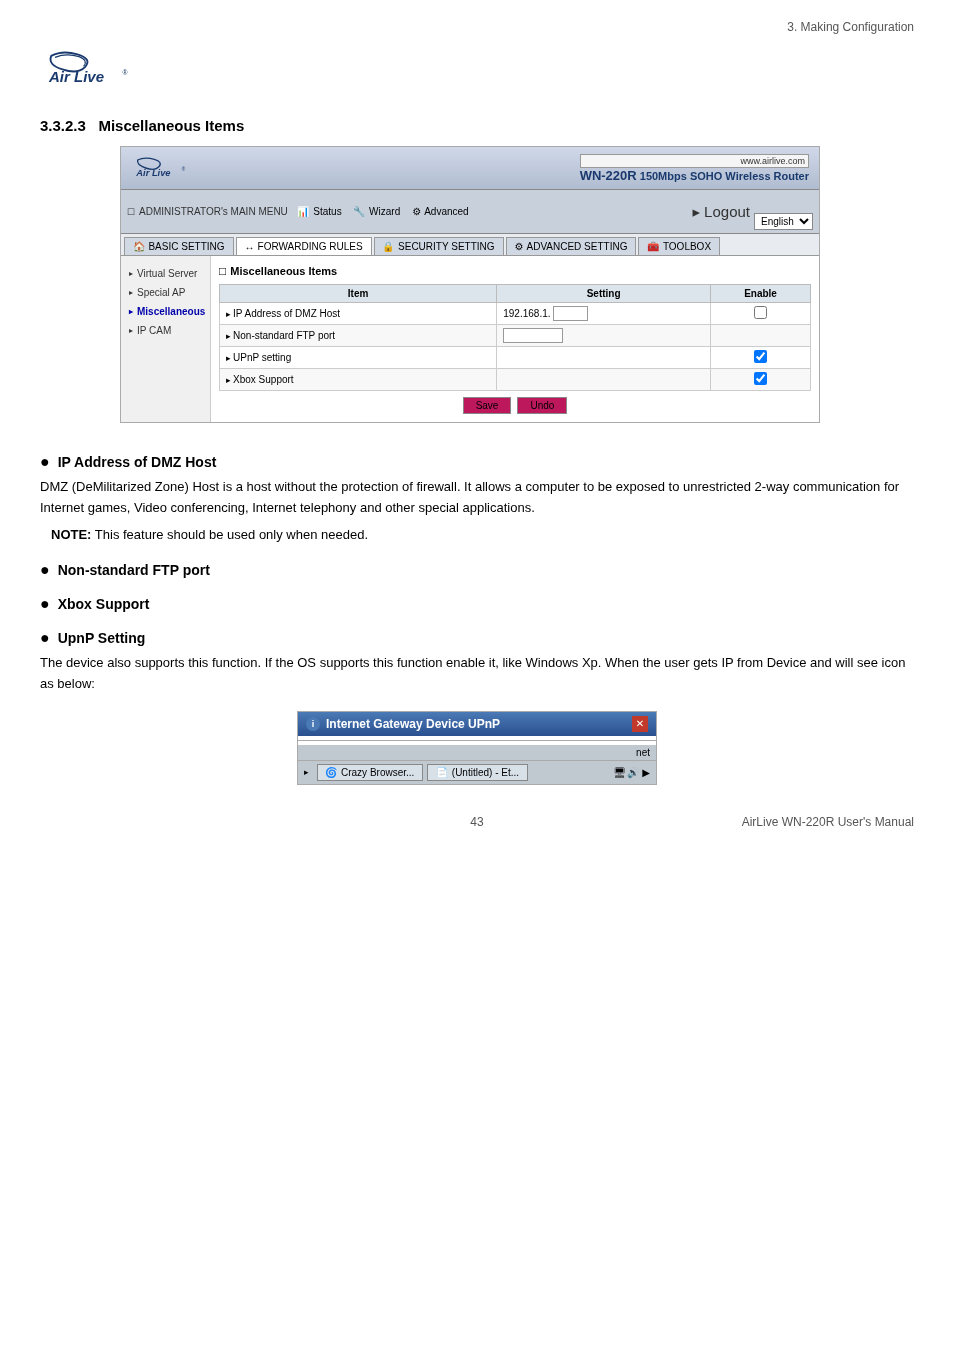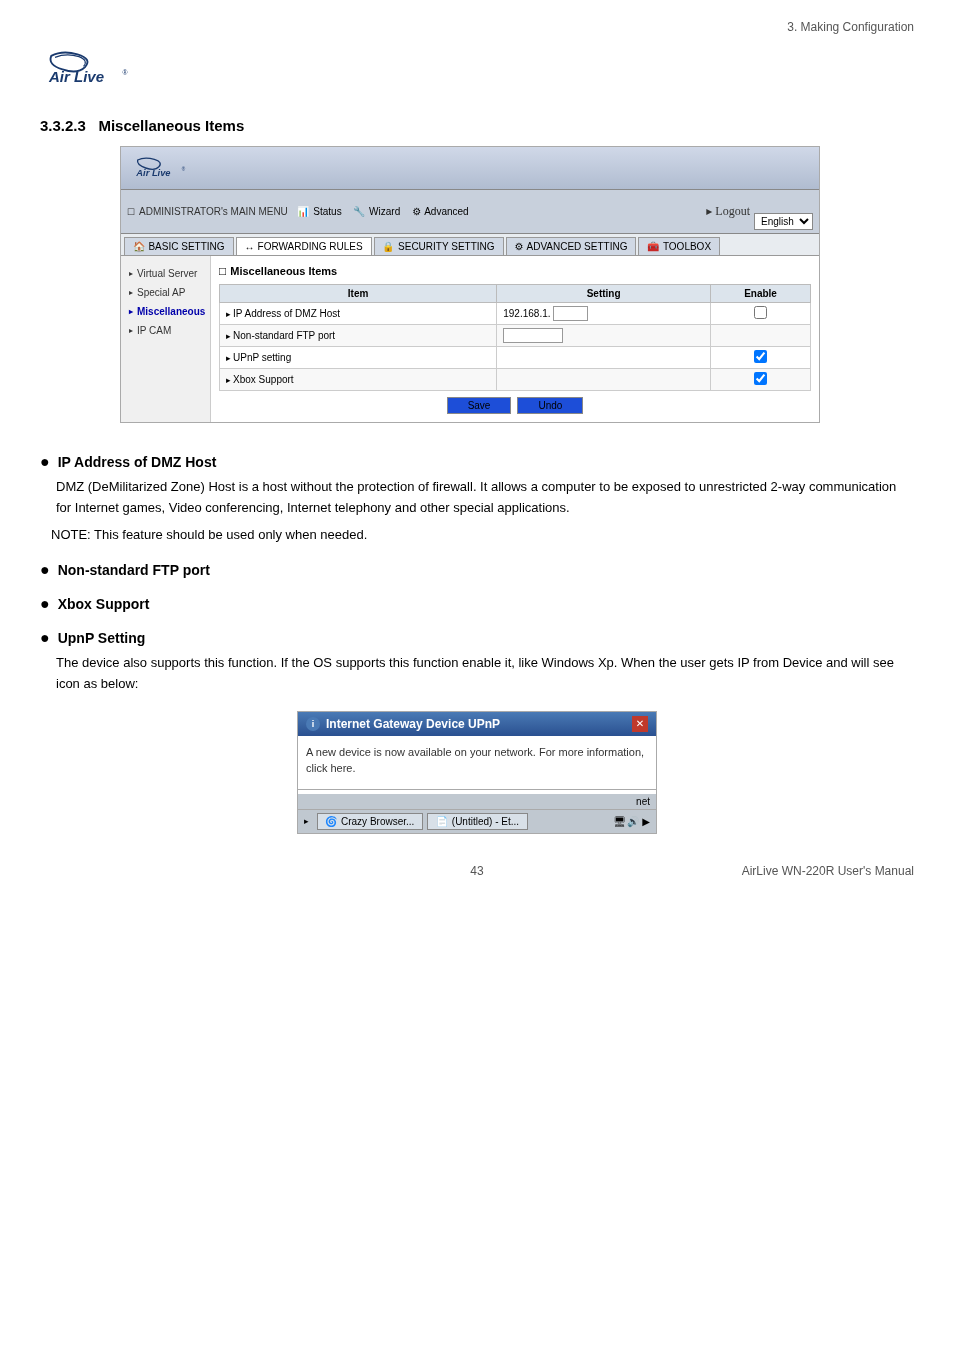--- a/index.html
+++ b/index.html
@@ -110,23 +110,22 @@
     }
 
     .router-nav .logout-area {
       margin-left: auto;
       display: flex;
       align-items: center;
       gap: 4px;
     }
 
     .logout-btn {
-      font-size: 12px;
+      font-size: 15px;
       color: #333;
-      font-family: Liberation Serif, serif;
     }
 
     .lang-select {
       font-size: 10px;
       border: 1px solid #888;
       background: #fff;
       padding: 1px 2px;
       margin-top: 20px;
     }
 
@@ -233,23 +232,23 @@
     }
 
     .save-undo {
       margin-top: 6px;
       display: flex;
       justify-content: center;
       gap: 6px;
     }
 
     .save-undo button {
-      padding: 2px 20px;
-      font-size: 10px;
-      background: #1d4ed8;
+      padding: 2px 12px;
+      font-size: 10px;
+      background: #be185d;
       border: 1px solid #888;
       cursor: pointer;
     }
 
     
     .bullet-section {
       margin-bottom: 16px;
     }
 
     .bullet-heading {
@@ -262,31 +261,31 @@
     }
 
     .bullet-heading::before {
       content: "●";
       font-size: 16px;
     }
 
     .bullet-body {
       font-size: 13px;
       line-height: 1.6;
-      margin-left: 16px;
+      margin-left: 0;
       margin-bottom: 6px;
     }
 
     .note-text {
       font-size: 13px;
       line-height: 1.6;
     }
 
     .note-text strong {
-      font-weight: normal;
+      font-weight: bold;
       padding-left: 11px;
     }
 
     
     .upnp-section {
       margin-top: 16px;
     }
 
     .upnp-popup {
       width: 360px;
@@ -424,20 +423,29 @@
 
 <div class="router-ui">
 
   <div class="router-header">
     <div class="router-brand">
       <svg width="80" height="30" viewBox="0 0 120 40">
         <path d="M10,8 Q20,3 35,7 Q48,11 42,18 Q36,25 22,20 Q8,15 10,8 Z" fill="none" stroke="#1a3a6e" stroke-width="2"></path>
         <text x="8" y="32" font-family="Arial" font-style="italic" font-size="14" font-weight="bold" fill="#1a3a6e">Air Live</text>
         <text x="76" y="24" font-family="Arial" font-size="7" fill="#1a3a6e">®</text>
       </svg>
+    </div>
+    <div class="router-model">
+      <div class="website">
+        <span>www.airlive.com</span>
+      </div>
+      <div>
+        <span class="model-name">WN-220R</span>
+        <span style="font-size:11px; color:#1a3a6e; font-weight:bold;">150Mbps SOHO Wireless Router</span>
+      </div>
     </div>
   </div>
 
   <div class="router-nav">
     <div class="admin-menu">
       <span style="font-size:9px;">☐</span>
       <span>ADMINISTRATOR's MAIN MENU</span>
     </div>
     <div class="nav-items">
       <div class="nav-item">
@@ -586,23 +594,20 @@
 
 <div class="upnp-section">
   <div class="upnp-popup">
     <div class="upnp-titlebar">
       <div class="upnp-titlebar-left">
         <span class="icon-circle">i</span>
         <span>Internet Gateway Device UPnP</span>
       </div>
       <button class="upnp-close">✕</button>
     </div>
-    <div class="upnp-body">
-      <span>A new device is now available on your network. For more information, click here.</span>
-    </div>
     <hr class="upnp-divider">
     <div style="background:#c0c8d0; padding:2px 6px; font-size:10px; text-align:right;">
       <span>net</span>
     </div>
     <div class="upnp-taskbar">
       <span style="font-size:9px; margin-right:4px;">▸</span>
       <div class="taskbar-item">
         <span style="color:#e00;">🌀</span>
         <span>Crazy Browser...</span>
       </div>

